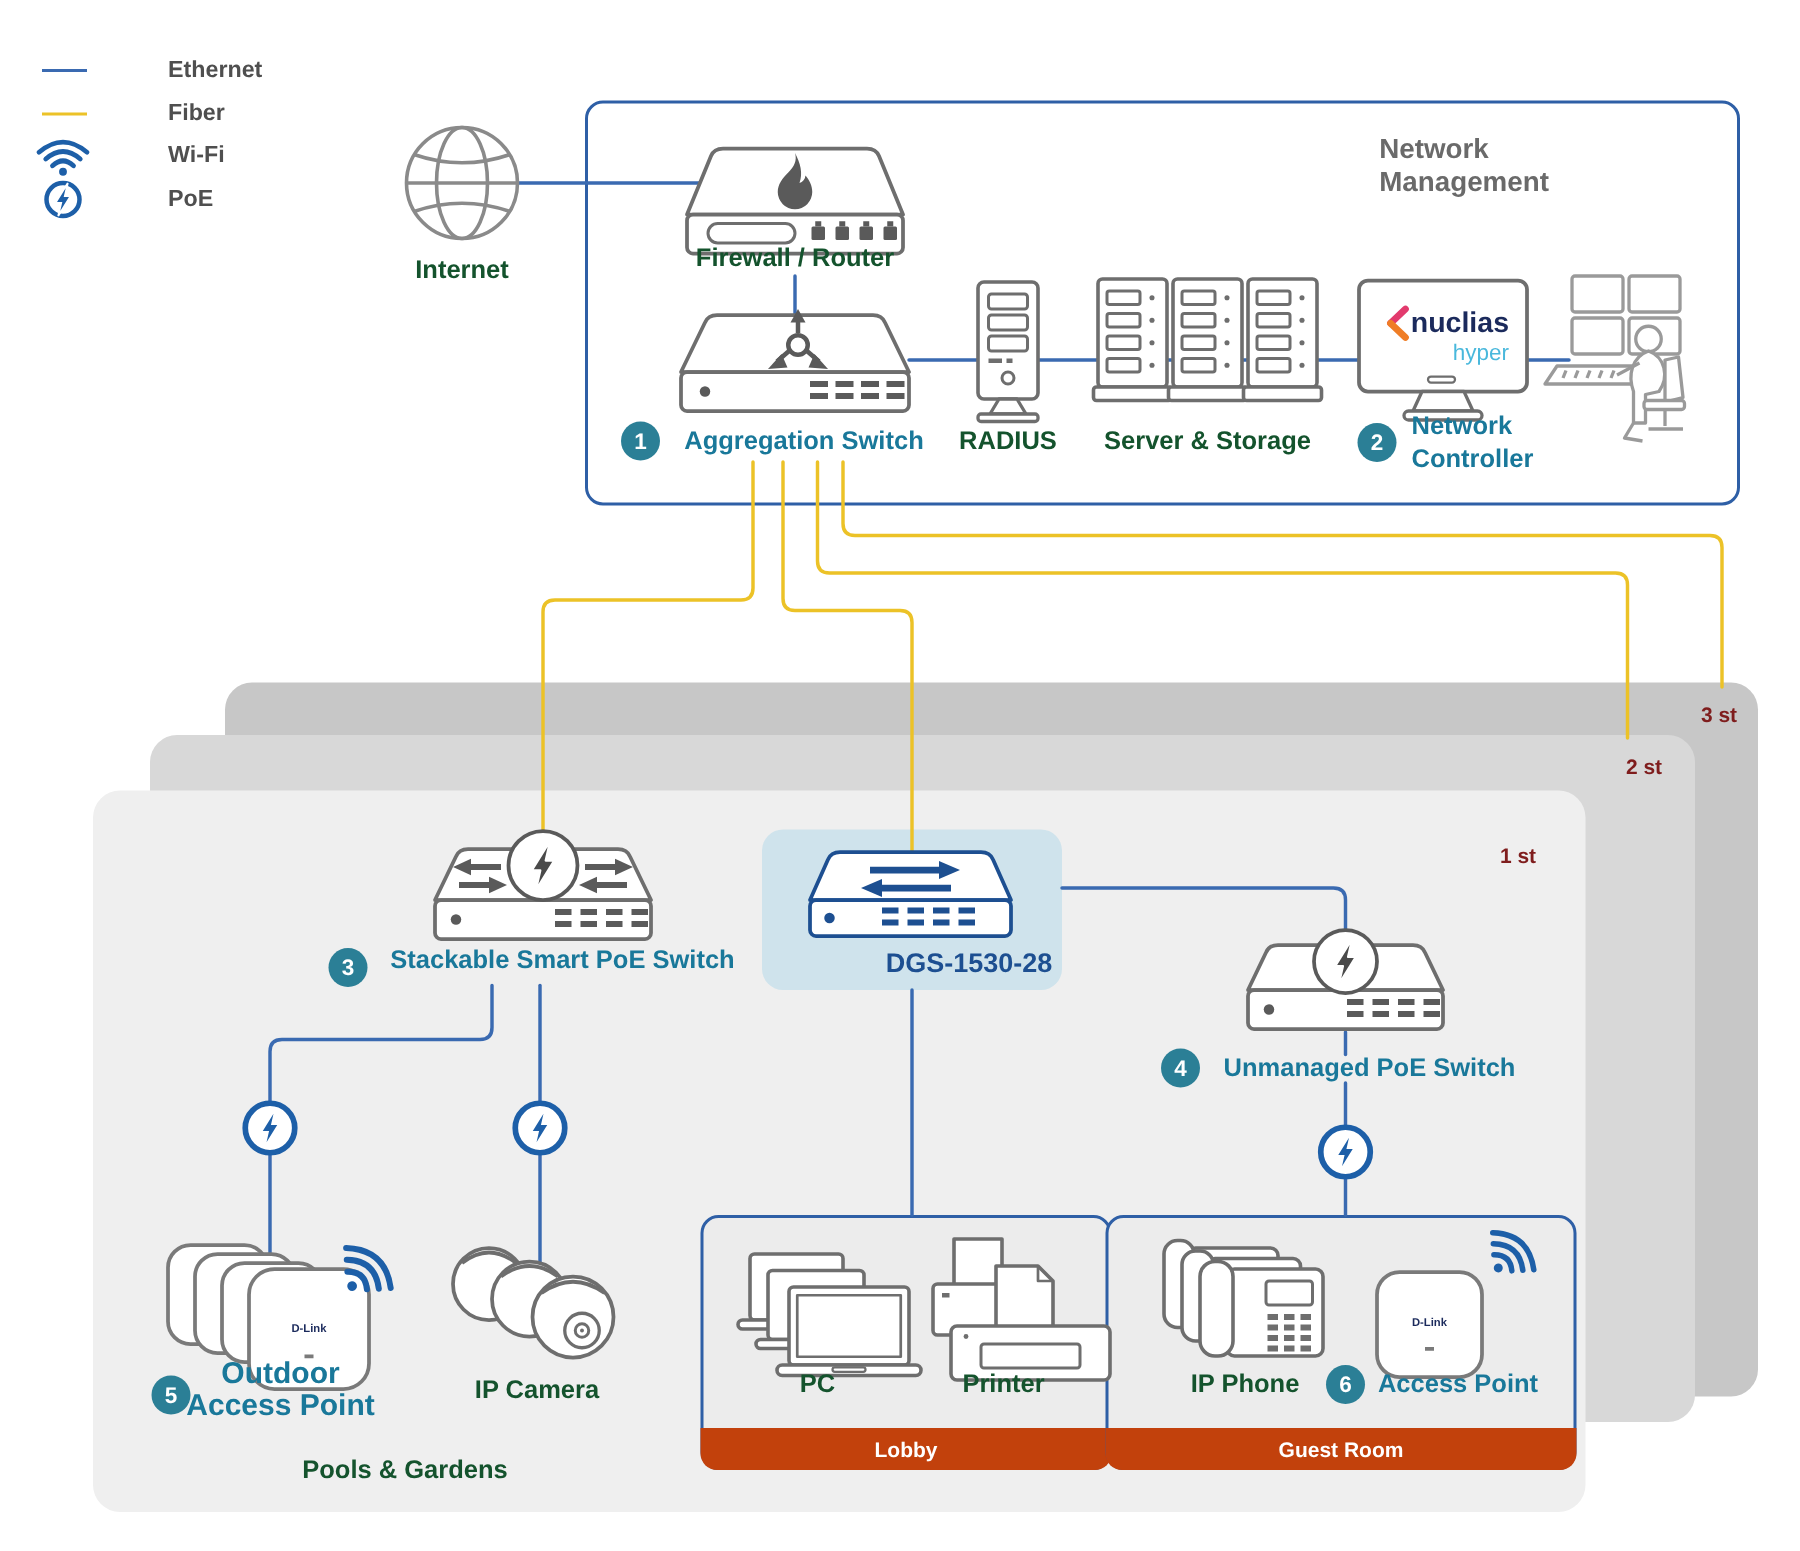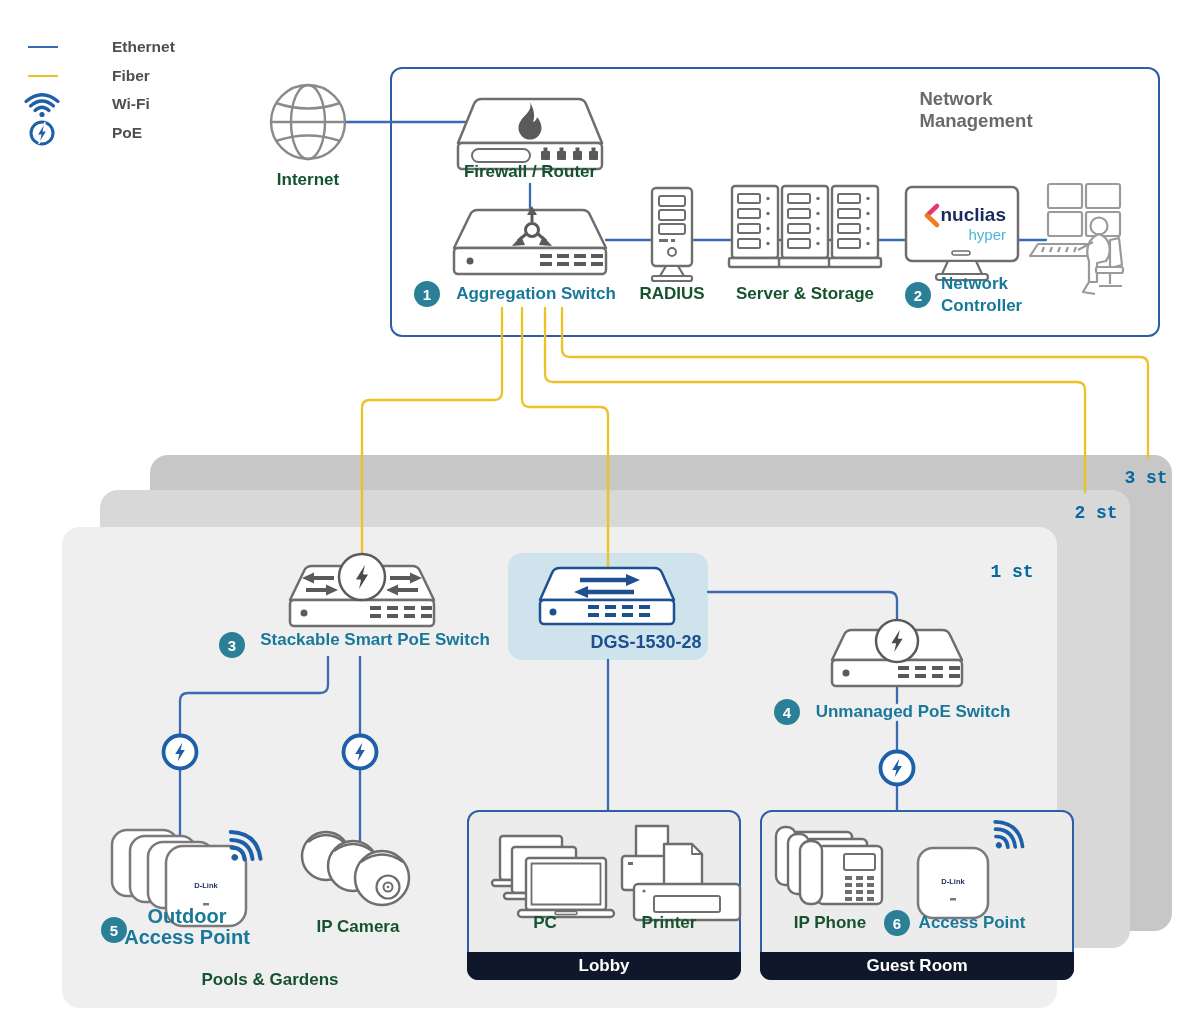--- a/index.html
+++ b/index.html
@@ -8,51 +8,51 @@
   .abs{position:absolute;}
   .lbl{position:absolute;transform:translateX(-50%);white-space:nowrap;
        font-weight:700;color:#14532d;font-size:17px;}
   .lbl.teal{color:#19789a;}
   .leg-lbl{position:absolute;font-size:15.5px;font-weight:600;color:#4f4f4f;margin-left:48px;}
   .swatch{position:absolute;width:30px;height:0;border-top:2.6px solid;}
   .badge{position:absolute;width:26px;height:26px;border-radius:50%;background:#2b7f96;
          color:#fff;font-size:15px;font-weight:700;display:flex;align-items:center;
          justify-content:center;transform:translate(-50%,-50%);}
   .floor{position:absolute;border-radius:18px;}
-  .floor-lbl{position:absolute;transform:translateX(-50%);font-size:18px;font-weight:700;color:#0369a1;font-family:Liberation Mono, monospace;}
+  .floor-lbl{position:absolute;transform:translateX(-50%);font-size:14px;font-weight:700;color:#7f1d1d;}
   .nm-box{position:absolute;left:390px;top:67px;width:766px;height:266px;
           border:2px solid #2e5fa6;border-radius:12px;}
   .nm-title{position:absolute;transform:translateX(-50%);font-size:18.5px;font-weight:700;color:#6a6a6a;}
   .dgs-box{position:absolute;left:508px;top:553px;width:200px;height:107px;
            background:#cfe3ec;border-radius:14px;}
   .room-box{position:absolute;border:2px solid #2e5fa6;border-radius:12px;background:#ececec;}
-  .room-bar{position:absolute;left:-2px;right:-2px;bottom:-2px;height:28px;background:#0f172a;
+  .room-bar{position:absolute;left:-2px;right:-2px;bottom:-2px;height:28px;background:#c2410c;
             border-radius:0 0 11px 11px;color:#fff;text-align:center;font-weight:700;
-            font-size:17px;line-height:28px;}
+            font-size:14px;line-height:28px;}
   .two-line{position:absolute;transform:translateX(-50%);text-align:center;
             font-weight:700;font-size:20px;line-height:21px;}
   svg{position:absolute;left:0;top:0;}
 </style>
 </head>
 <body>
 
 <div id="canvas">
 
   <div class="floor" style="left:150px;top:455px;width:1022px;height:476px;background:#c7c7c7;"></div>
   <div class="floor" style="left:100px;top:490px;width:1030px;height:458px;background:#d8d8d8;"></div>
   <div class="floor" style="left:62px;top:527px;width:995px;height:481px;background:#efefef;"></div>
 
   <div class="nm-box"></div>
 
   <div class="dgs-box"></div>
 
   <div class="room-box" style="left:467px;top:810px;width:270px;height:166px;">
     <div class="room-bar">Lobby</div>
   </div>
-  <div class="room-box" style="left:760px;top:810px;width:280px;height:166px;padding-left:30px;">
+  <div class="room-box" style="left:737px;top:810px;width:280px;height:166px;padding-left:30px;">
     <div class="room-bar">Guest Room</div>
   </div>
 
   <svg width="1200" height="1034" viewBox="0 0 1200 1034">
     <defs>
       <path id="bolt" d="M3.2,-11 L-5,2.2 L-1.2,2.2 L-3.2,11 L5,-2.2 L1.2,-2.2 Z"></path>
       <g id="wifi" stroke="#1d5fa8" stroke-width="3.2" fill="none" stroke-linecap="round">
         <path d="M-7,-2.5 Q0,-9 7,-2.5"></path>
         <path d="M-11.5,-7 Q0,-17 11.5,-7"></path>
         <path d="M-16,-11.5 Q0,-25 16,-11.5"></path>

